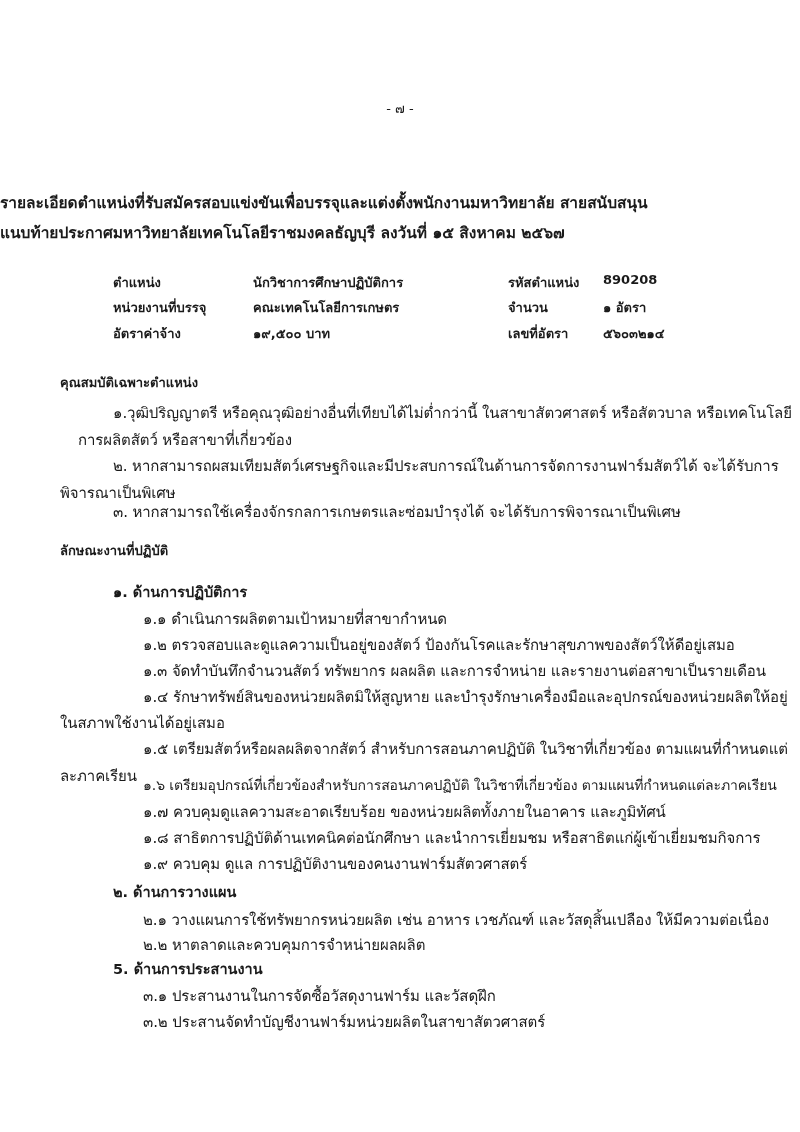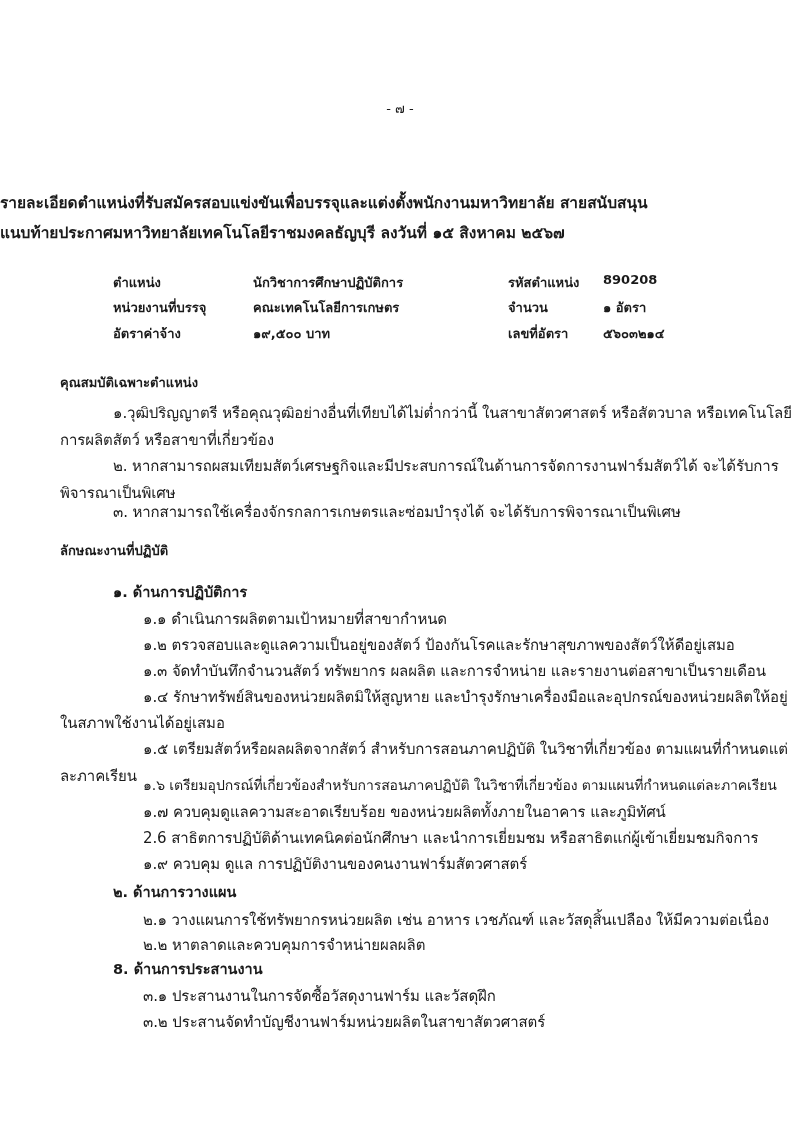--- a/index.html
+++ b/index.html
@@ -72,21 +72,21 @@
     <div class="abs info-cell" style="left:508px; top:323px;">เลขที่อัตรา</div>
     <div class="abs info-cell" style="left:603px; top:323px;text-align:right;">๕๖๐๓๒๑๔</div>
   </div>
 </div>
 
 <div>
   <div class="abs section-heading" style="top:372px;">คุณสมบัติเฉพาะตำแหน่ง</div>
 
   <div>
     <div class="abs body-text" style="left:113px; top:401px;">๑.วุฒิปริญญาตรี หรือคุณวุฒิอย่างอื่นที่เทียบได้ไม่ต่ำกว่านี้ ในสาขาสัตวศาสตร์ หรือสัตวบาล หรือเทคโนโลยี</div>
-    <div class="abs body-text" style="left:60px; top:428px;">การผลิตสัตว์ หรือสาขาที่เกี่ยวข้อง</div>
+    <div class="abs body-text" style="left:78px; top:428px;">การผลิตสัตว์ หรือสาขาที่เกี่ยวข้อง</div>
   </div>
   <div>
     <div class="abs body-text" style="left:113px; top:454px;">๒. หากสามารถผสมเทียมสัตว์เศรษฐกิจและมีประสบการณ์ในด้านการจัดการงานฟาร์มสัตว์ได้ จะได้รับการ</div>
     <div class="abs body-text" style="left:60px; top:481px;">พิจารณาเป็นพิเศษ</div>
   </div>
   <div>
     <div class="abs body-text" style="left:113px; top:500px;">๓. หากสามารถใช้เครื่องจักรกลการเกษตรและซ่อมบำรุงได้ จะได้รับการพิจารณาเป็นพิเศษ</div>
   </div>
 </div>
 
@@ -97,28 +97,28 @@
     <div class="abs sub-heading" style="left:113px; top:580px;">๑.  ด้านการปฏิบัติการ</div>
     <div class="abs body-text" style="left:143px; top:607px;">๑.๑ ดำเนินการผลิตตามเป้าหมายที่สาขากำหนด</div>
     <div class="abs body-text" style="left:143px; top:633px;">๑.๒ ตรวจสอบและดูแลความเป็นอยู่ของสัตว์ ป้องกันโรคและรักษาสุขภาพของสัตว์ให้ดีอยู่เสมอ</div>
     <div class="abs body-text" style="left:143px; top:659px;">๑.๓ จัดทำบันทึกจำนวนสัตว์ ทรัพยากร ผลผลิต และการจำหน่าย และรายงานต่อสาขาเป็นรายเดือน</div>
     <div class="abs body-text" style="left:143px; top:685px;">๑.๔ รักษาทรัพย์สินของหน่วยผลิตมิให้สูญหาย และบำรุงรักษาเครื่องมือและอุปกรณ์ของหน่วยผลิตให้อยู่</div>
     <div class="abs body-text" style="left:60px; top:711px;">ในสภาพใช้งานได้อยู่เสมอ</div>
     <div class="abs body-text" style="left:143px; top:737px;text-align:center;">๑.๕ เตรียมสัตว์หรือผลผลิตจากสัตว์ สำหรับการสอนภาคปฏิบัติ ในวิชาที่เกี่ยวข้อง ตามแผนที่กำหนดแต่</div>
     <div class="abs body-text" style="left:60px; top:764px;">ละภาคเรียน</div>
     <div class="abs body-text" style="left:143px; top:774px; font-size:14px;">๑.๖ เตรียมอุปกรณ์ที่เกี่ยวข้องสำหรับการสอนภาคปฏิบัติ ในวิชาที่เกี่ยวข้อง ตามแผนที่กำหนดแต่ละภาคเรียน</div>
     <div class="abs body-text" style="left:143px; top:800px;">๑.๗ ควบคุมดูแลความสะอาดเรียบร้อย ของหน่วยผลิตทั้งภายในอาคาร และภูมิทัศน์</div>
-    <div class="abs body-text" style="left:143px; top:826px;">2.6 สาธิตการปฏิบัติด้านเทคนิคต่อนักศึกษา และนำการเยี่ยมชม หรือสาธิตแก่ผู้เข้าเยี่ยมชมกิจการ</div>
+    <div class="abs body-text" style="left:143px; top:826px;">๑.๘ สาธิตการปฏิบัติด้านเทคนิคต่อนักศึกษา และนำการเยี่ยมชม หรือสาธิตแก่ผู้เข้าเยี่ยมชมกิจการ</div>
     <div class="abs body-text" style="left:143px; top:852px;">๑.๙ ควบคุม ดูแล การปฏิบัติงานของคนงานฟาร์มสัตวศาสตร์</div>
   </div>
 
   <div>
     <div class="abs sub-heading" style="left:113px; top:880px;">๒. ด้านการวางแผน</div>
     <div class="abs body-text" style="left:143px; top:908px;">๒.๑ วางแผนการใช้ทรัพยากรหน่วยผลิต เช่น อาหาร เวชภัณฑ์ และวัสดุสิ้นเปลือง ให้มีความต่อเนื่อง</div>
     <div class="abs body-text" style="left:143px; top:933px;">๒.๒ หาตลาดและควบคุมการจำหน่ายผลผลิต</div>
   </div>
 
   <div>
-    <div class="abs sub-heading" style="left:113px; top:957px;">8. ด้านการประสานงาน</div>
+    <div class="abs sub-heading" style="left:113px; top:957px;">5. ด้านการประสานงาน</div>
     <div class="abs body-text" style="left:143px; top:984px;">๓.๑ ประสานงานในการจัดซื้อวัสดุงานฟาร์ม และวัสดุฝึก</div>
     <div class="abs body-text" style="left:143px; top:1010px;">๓.๒ ประสานจัดทำบัญชีงานฟาร์มหน่วยผลิตในสาขาสัตวศาสตร์</div>
   </div>
 </div>
 
 </body></html>

